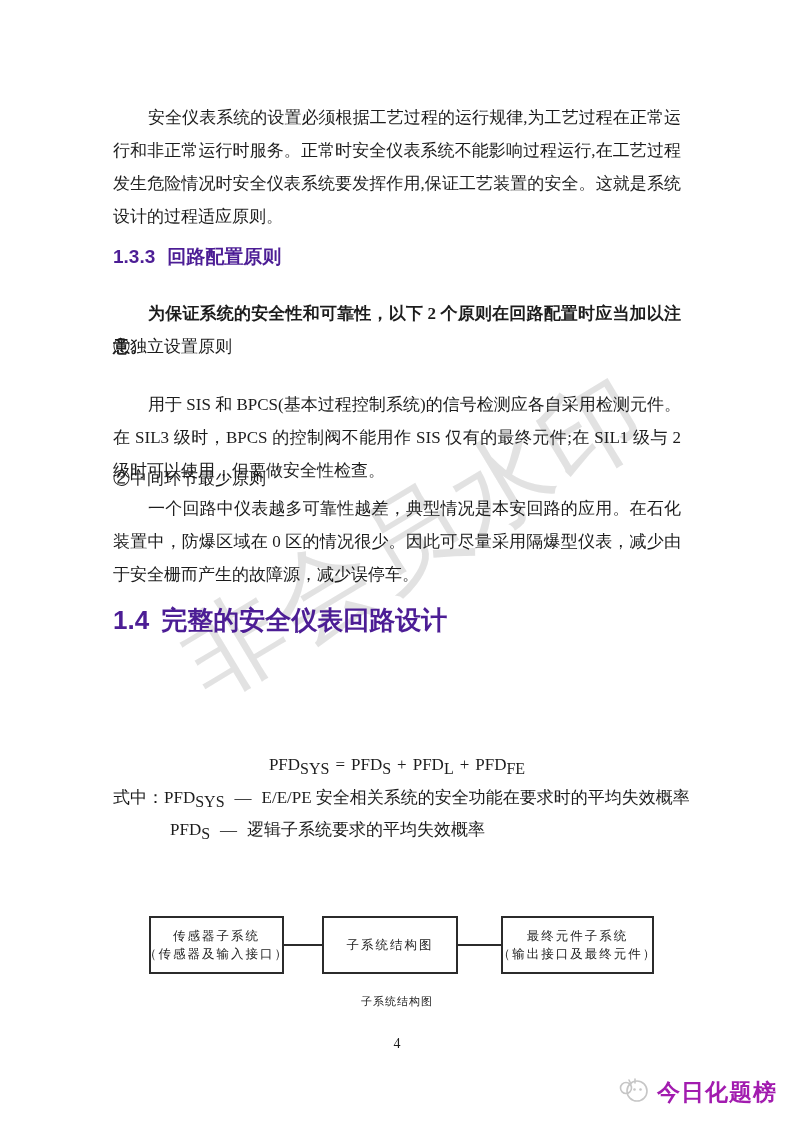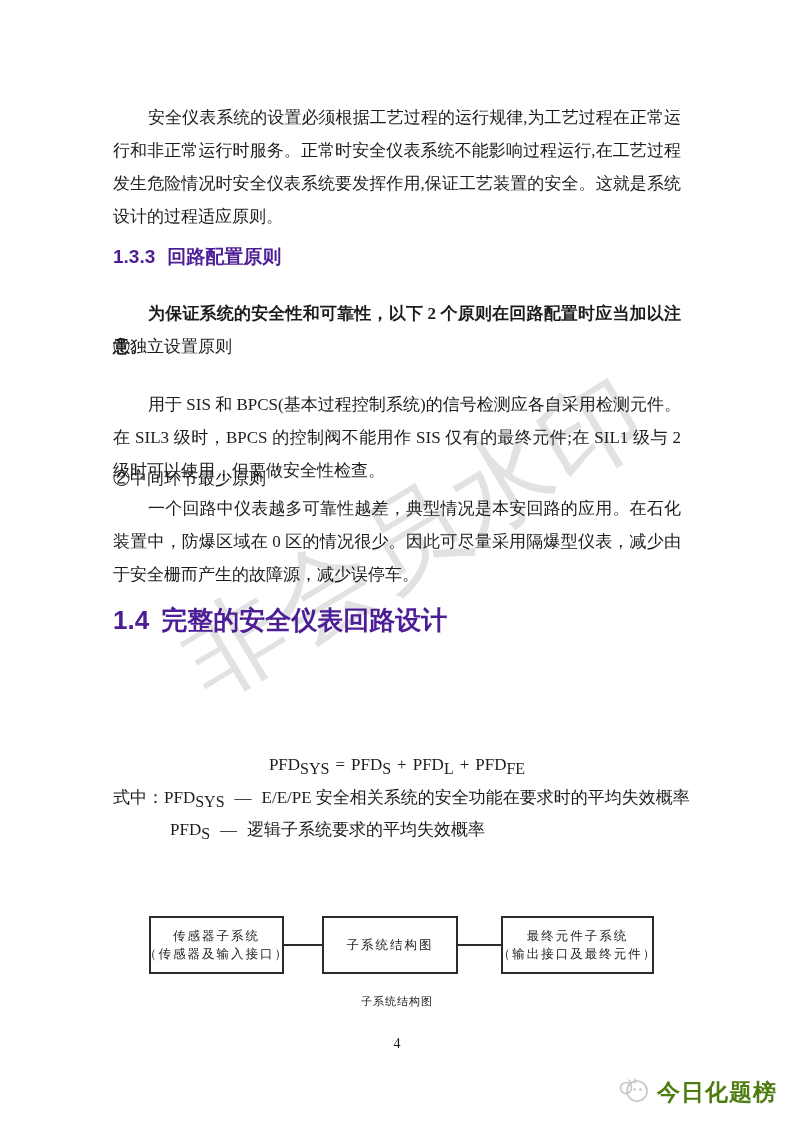--- a/index.html
+++ b/index.html
@@ -142,21 +142,21 @@
     align-items: center;
     gap: 5px;
     color: #c6c6c6;
     z-index: 1;
   }
   .footer-logo-text {
     font-family: "Liberation Sans", sans-serif;
     font-weight: bold;
     font-size: 23px;
     letter-spacing: 1px;
-    color: #4d7c0f;
+    color: #a21caf;
     white-space: nowrap;
   }
 </style>
 </head>
 <body>
 
 <div class="page">
 
   <div class="watermark">非会员水印</div>
 

